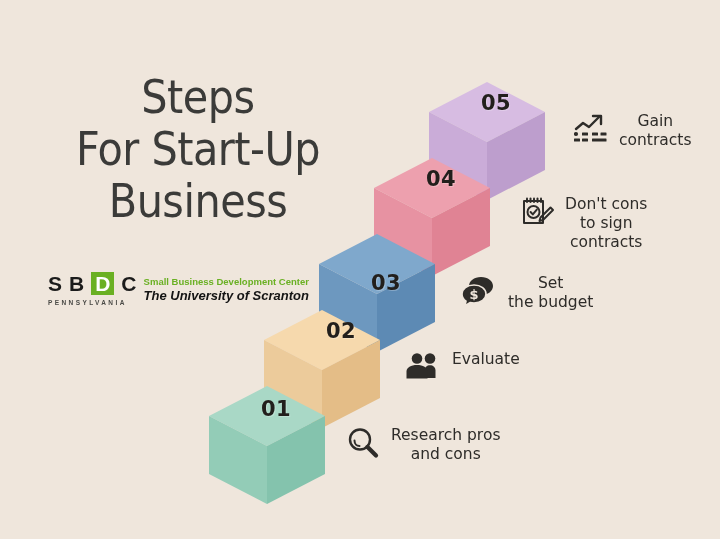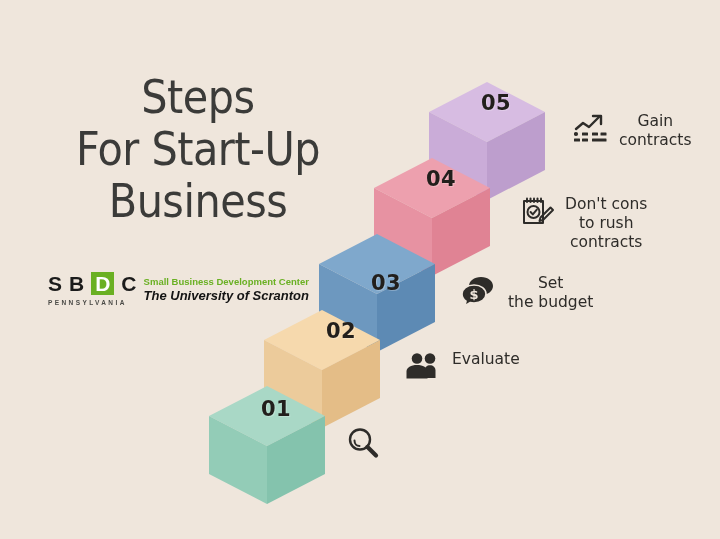--- a/index.html
+++ b/index.html
@@ -180,21 +180,21 @@
             <path d="M11.5 4.5 L11.5 8"></path>
           <path d="M15 4.5 L15 8"></path>
             <path d="M18.5 4.5 L18.5 8"></path>
           <path d="M22 4.5 L22 8"></path>
           <path d="M31.5 13.5 L34 16 L24 26 L20.5 27 L21.5 23.5 Z"></path>
         </g>
       </svg>
     </span>
     <span class="txt">
       <span>Don't cons</span><br>
-      <span>to rush</span><br>
+      <span>to sign</span><br>
       <span>contracts</span>
     </span>
   </div>
 
   <div class="steplabel" style="left:461px;top:272px;">
     <span class="ico">
       <svg width="36" height="32" viewBox="0 0 36 32">
         <g fill="#2e2c29">
           <path d="M19 2 C26 2 31 6 31 11 C31 16 26 20 19 20 C17.6 20 16.3 19.85 15.1 19.6 L10 22.6 L11 18.2 C8.6 16.5 7 14 7 11 C7 6 12 2 19 2 Z"></path>
           <path d="M12 10 C19 10 24 14 24 19 C24 24 19 28 12 28 C10.6 28 9.3 27.85 8.1 27.6 L3 30.6 L4 26.2 C1.6 24.5 0 22 0 19 C0 14 5 10 12 10 Z" fill="#2e2c29" stroke="#efe6dc" stroke-width="1.6"></path>
@@ -227,15 +227,19 @@
   <div class="steplabel" style="left:344px;top:424px;">
     <span class="ico">
       <svg width="34" height="34" viewBox="0 0 34 34">
         <g fill="none" stroke="#2e2c29" stroke-width="2.4" stroke-linecap="round">
           <circle cx="14" cy="13.5" r="10"></circle>
           <path d="M8.5 14.5 C8.5 18 10.8 20 13.5 20" stroke-width="2"></path>
           <path d="M21.5 21 L30 29.5" stroke-width="4.2"></path>
         </g>
       </svg>
     </span>
+    <span class="txt">
+      <span>Research pros</span><br>
+      <span>and cons</span>
+    </span>
   </div>
 
 </div>
 
 </body></html>

